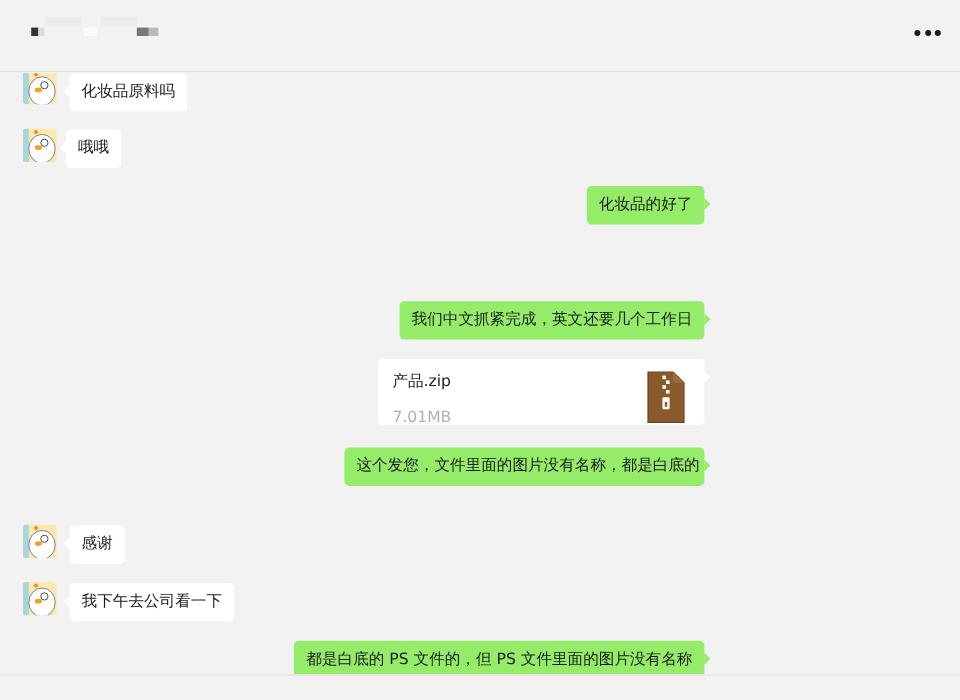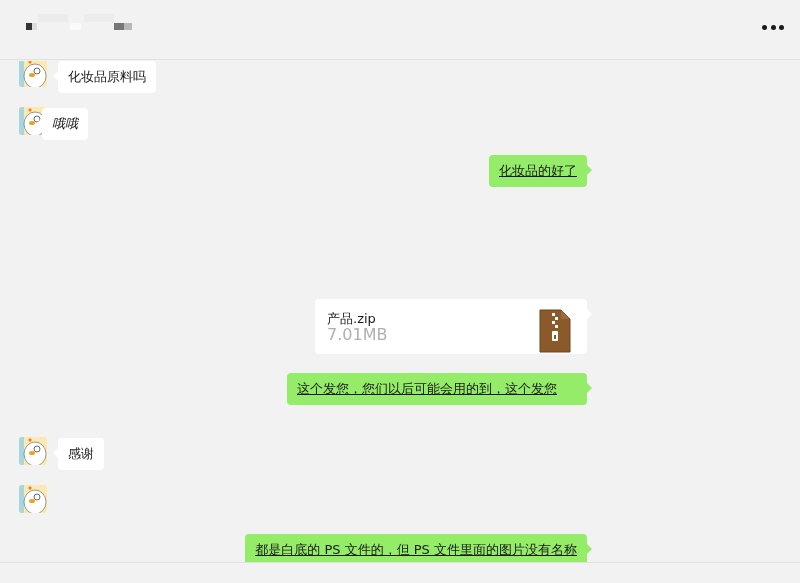--- a/index.html
+++ b/index.html
@@ -8,27 +8,27 @@
     .title-mosaic { position: absolute; left: 26px; top: 14px; width: 110px; height: 22px; }
     .title-mosaic span { position: absolute; display: block; }
     .more-btn { position: absolute; right: 16px; top: 20px; width: 22px; height: 14px; display: flex; align-items: center; justify-content: space-between; cursor: pointer; }
     .more-btn i { display: block; width: 5px; height: 5px; border-radius: 50%; background: #1a1a1a; }
     .chat { position: absolute; left: 0; top: 61px; width: 645px; height: 501px; overflow: hidden; }
     .avatar { position: absolute; width: 28px; height: 28px; border-radius: 3px; overflow: hidden; }
     .avatar.duck { background: #fbeab0; }
     .avatar.photo { background: #5b4a35; }
     .bubble { position: absolute; font-size: 13px; line-height: 18px; color: #1a1a1a; padding: 7px 10px; border-radius: 4px; white-space: nowrap; }
     .bubble.in { background: #ffffff; }
-    .bubble.out { background: #95ec69; text-decoration: underline; }
+    .bubble.out { background: #95ec69; }
     .bubble.in::before { content: ""; position: absolute; left: -5px; top: 10px; border-top: 5px solid transparent; border-bottom: 5px solid transparent; border-right: 5px solid #ffffff; }
     .bubble.out::after { content: ""; position: absolute; right: -5px; top: 10px; border-top: 5px solid transparent; border-bottom: 5px solid transparent; border-left: 5px solid #95ec69; }
     .bubble.file { background: #fff; padding: 0; }
     .bubble.file::after { border-left-color: #ffffff; }
     .file-name { position: absolute; left: 12px; top: 11px; font-size: 13px; color: #1a1a1a; }
-    .file-size { position: absolute; left: 12px; top: 27px; font-size: 16px; color: #b0b0b0; }
+    .file-size { position: absolute; left: 12px; top: 41px; font-size: 13px; color: #b0b0b0; }
     .zip-icon { position: absolute; right: 16px; top: 10px; width: 32px; height: 44px; }
     .footer { position: absolute; left: 0; top: 562px; width: 800px; height: 21px; background: #f2f2f2; border-top: 1px solid #e0e0e0; }
   </style>
 </head>
 <body>
 
 <div class="header">
   <div class="title-mosaic">
     <span style="left:0;top:9px;width:6px;height:7px;background:#333;"></span>
     <span style="left:6px;top:9px;width:5px;height:7px;background:#dcdcdc;"></span>
@@ -60,21 +60,21 @@
 
   <div class="avatar duck" style="left:19px;top:46px;">
     <svg width="28" height="28" viewBox="0 0 28 28">
         <rect width="5" height="28" fill="#a9d6dc"></rect>
         <ellipse cx="16" cy="17" rx="11" ry="12" fill="#fff" stroke="#555" stroke-width="0.6"></ellipse>
         <circle cx="18" cy="12" r="3" fill="#fff" stroke="#444" stroke-width="0.8"></circle>
         <ellipse cx="13" cy="16" rx="3" ry="2" fill="#f0a020"></ellipse>
         <path d="M9 3 l2 -2 l2 2 l-2 2z" fill="#f08030"></path>
       </svg>
   </div>
-  <div class="bubble in" style="left:42px;top:47px;font-style:italic;">哦哦</div>
+  <div class="bubble in" style="left:55px;top:47px;">哦哦</div>
 
   <div class="avatar photo" style="left:754px;top:93px;">
     <svg width="28" height="28" viewBox="0 0 28 28">
         <rect width="28" height="28" fill="#4d5a3a"></rect>
         <ellipse cx="14" cy="18" rx="8" ry="9" fill="#e8e8ec"></ellipse>
         <circle cx="13" cy="7" r="3.5" fill="#e6c86a"></circle>
       </svg>
   </div>
   <div class="bubble out" style="right:58px;top:94px;">化妆品的好了</div>
 
@@ -86,20 +86,21 @@
       </svg>
   </div>
 
   <div class="avatar photo" style="left:754px;top:189px;">
     <svg width="28" height="28" viewBox="0 0 28 28">
         <rect width="28" height="28" fill="#4d5a3a"></rect>
         <ellipse cx="14" cy="18" rx="8" ry="9" fill="#e8e8ec"></ellipse>
         <circle cx="13" cy="7" r="3.5" fill="#e6c86a"></circle>
       </svg>
   </div>
+  <div class="bubble out" style="right:58px;top:190px;">我们中文抓紧完成，英文还要几个工作日</div>
 
   <div class="avatar photo" style="left:754px;top:237px;">
     <svg width="28" height="28" viewBox="0 0 28 28">
         <rect width="28" height="28" fill="#4d5a3a"></rect>
         <ellipse cx="14" cy="18" rx="8" ry="9" fill="#e8e8ec"></ellipse>
         <circle cx="13" cy="7" r="3.5" fill="#e6c86a"></circle>
       </svg>
   </div>
   <div class="bubble out file" style="right:58px;top:238px;width:272px;height:55px;">
     <div class="file-name">产品.zip</div>
@@ -117,21 +118,21 @@
   </div>
 
   <div class="avatar photo" style="left:754px;top:311px;">
     <svg width="28" height="28" viewBox="0 0 28 28">
         <rect width="28" height="28" fill="#4d5a3a"></rect>
         <ellipse cx="14" cy="18" rx="8" ry="9" fill="#e8e8ec"></ellipse>
         <circle cx="13" cy="7" r="3.5" fill="#e6c86a"></circle>
       </svg>
   </div>
   <div class="bubble out" style="right:58px;top:312px;width:300px;padding:6px 10px;line-height:20px;">
-    <div>这个发您，您们以后可能会用的到，这个发您</div>
+    <div>这个发您，文件里面的图片没有名称，都是白底的</div>
   </div>
 
   <div class="avatar duck" style="left:19px;top:376px;">
     <svg width="28" height="28" viewBox="0 0 28 28">
         <rect width="5" height="28" fill="#a9d6dc"></rect>
         <ellipse cx="16" cy="17" rx="11" ry="12" fill="#fff" stroke="#555" stroke-width="0.6"></ellipse>
         <circle cx="18" cy="12" r="3" fill="#fff" stroke="#444" stroke-width="0.8"></circle>
         <ellipse cx="13" cy="16" rx="3" ry="2" fill="#f0a020"></ellipse>
         <path d="M9 3 l2 -2 l2 2 l-2 2z" fill="#f08030"></path>
       </svg>
@@ -140,20 +141,21 @@
 
   <div class="avatar duck" style="left:19px;top:424px;">
     <svg width="28" height="28" viewBox="0 0 28 28">
         <rect width="5" height="28" fill="#a9d6dc"></rect>
         <ellipse cx="16" cy="17" rx="11" ry="12" fill="#fff" stroke="#555" stroke-width="0.6"></ellipse>
         <circle cx="18" cy="12" r="3" fill="#fff" stroke="#444" stroke-width="0.8"></circle>
         <ellipse cx="13" cy="16" rx="3" ry="2" fill="#f0a020"></ellipse>
         <path d="M9 3 l2 -2 l2 2 l-2 2z" fill="#f08030"></path>
       </svg>
   </div>
+  <div class="bubble in" style="left:58px;top:425px;">我下午去公司看一下</div>
 
   <div class="avatar photo" style="left:754px;top:472px;">
     <svg width="28" height="28" viewBox="0 0 28 28">
         <rect width="28" height="28" fill="#4d5a3a"></rect>
         <ellipse cx="14" cy="18" rx="8" ry="9" fill="#e8e8ec"></ellipse>
         <circle cx="13" cy="7" r="3.5" fill="#e6c86a"></circle>
       </svg>
   </div>
   <div class="bubble out" style="right:58px;top:473px;">都是白底的 PS 文件的，但 PS 文件里面的图片没有名称</div>
 

